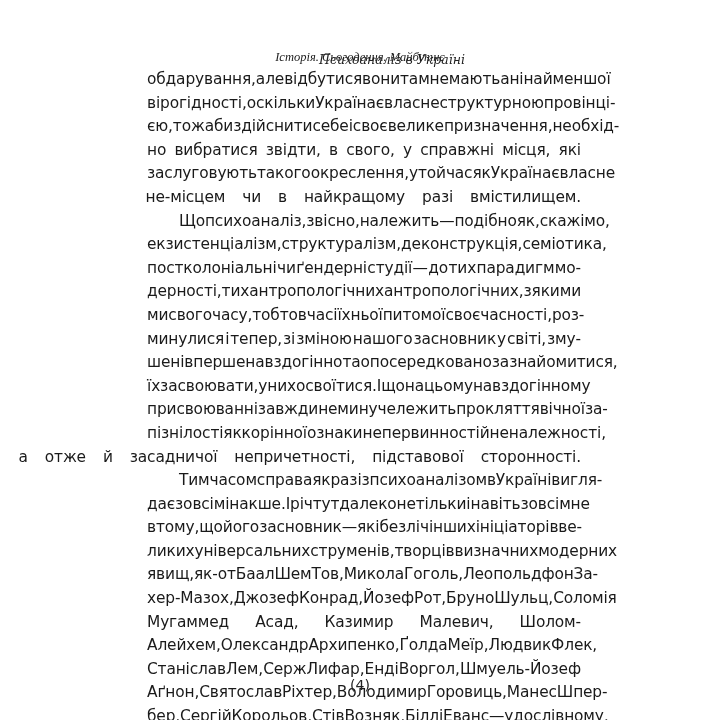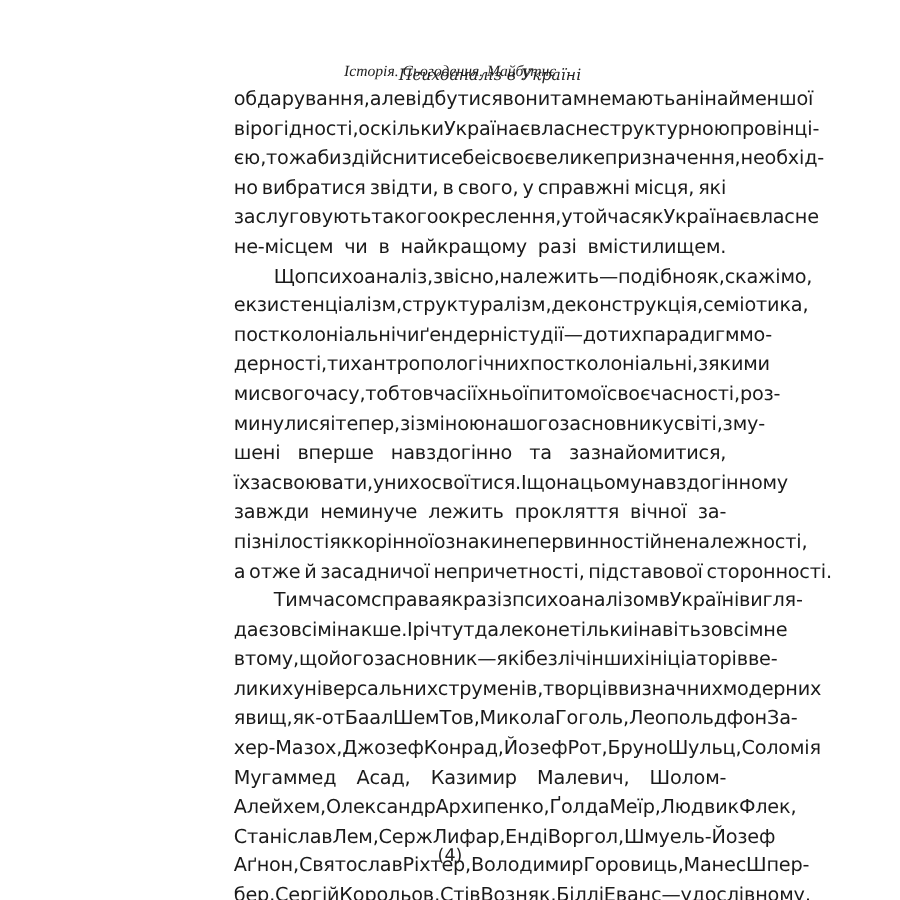--- a/index.html
+++ b/index.html
@@ -12,31 +12,31 @@
   }
   .rh1 { top: 52px; padding-left: 32px; }
   .rh2 { top: 50px; font-family: Liberation Serif, serif; }
   .body-text {
     position: absolute; left: 147px; top: 68px; width: 434px;
     font-family: "DejaVu Sans", sans-serif; font-size: 15.4px;
     color: #1a1a1a; letter-spacing: -0.15px;
   }
   .line {
     display: block; height: 23.6px; line-height: 23.6px;
-    text-align: justify; text-align-last: justify; white-space: nowrap; overflow: visible; margin-left: 40px;
+    text-align: justify; text-align-last: justify; white-space: nowrap; overflow: visible;
   }
   .line.last { text-align-last: left; }
   .line.indent { padding-left: 32px; }
   .folio {
     position: absolute; left: 0; width: 720px; top: 677px; text-align: center;
     font-family: "DejaVu Sans", sans-serif; font-size: 14px; color: #222;
   }
   
   .jl { display: flex; justify-content: space-between; }
-  .jl.last { justify-content: space-between; gap: 3px; }
+  .jl.last { justify-content: flex-end; gap: 17px; }
   .it { }
 </style>
 </head>
 <body>
 
 <div class="page">
   <div class="running-head rh1">Психоаналіз в Україні</div>
   <div class="running-head rh2">Історія. Сьогодення. Майбутнє</div>
 
   <div class="body-text" id="body-text">
@@ -127,21 +127,21 @@
         <span><span>—</span></span>
         <span><span>до</span></span>
         <span><span>тих</span></span>
         <span><span>парадигм</span></span>
         <span><span>мо-</span></span>
       </div>
       <div class="line jl">
         <span><span>дерності,</span></span>
         <span><span>тих</span></span>
         <span><span>антропологічних</span></span>
-        <span><span>постколоніальні,</span></span>
+        <span><span>антропологічних,</span></span>
         <span><span>з</span></span>
         <span><span>якими</span></span>
       </div>
       <div class="line jl">
         <span><span>ми</span></span>
         <span><span>свого</span></span>
         <span><span>часу,</span></span>
         <span><span>тобто</span></span>
         <span><span>в</span></span>
         <span><span>часі</span></span>
@@ -160,35 +160,37 @@
         <span><span>засновник</span></span>
         <span><span>у</span></span>
         <span><span>світі,</span></span>
         <span><span>зму-</span></span>
       </div>
       <div class="line jl">
         <span><span>шені</span></span>
         <span><span>вперше</span></span>
         <span><span>навздогінно</span></span>
         <span><span>та</span></span>
+        <span><span>опосередковано</span></span>
         <span><span>зазнайомитися,</span></span>
       </div>
       <div class="line jl">
         <span><span>їх</span></span>
         <span><span>засвоювати,</span></span>
         <span><span>у</span></span>
         <span><span>них</span></span>
         <span><span>освоїтися.</span></span>
         <span><span>І</span></span>
         <span><span>що</span></span>
         <span><span>на</span></span>
         <span><span>цьому</span></span>
         <span><span>навздогінному</span></span>
       </div>
       <div class="line jl">
+        <span><span>присвоюванні</span></span>
         <span><span>завжди</span></span>
         <span><span>неминуче</span></span>
         <span><span>лежить</span></span>
         <span><span>прокляття</span></span>
         <span><span>вічної</span></span>
         <span><span>за-</span></span>
       </div>
       <div class="line jl">
         <span><span>пізнілості</span></span>
         <span><span>як</span></span>

